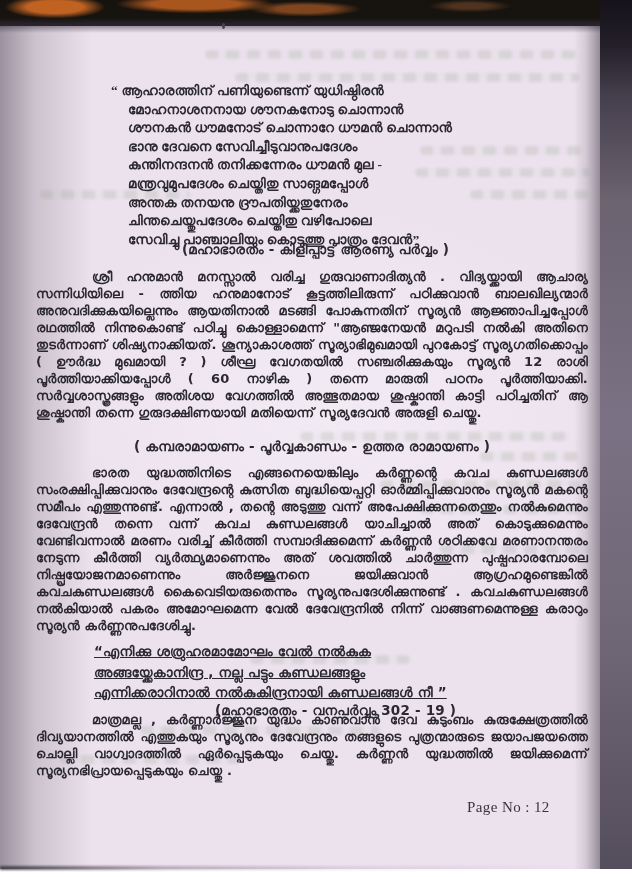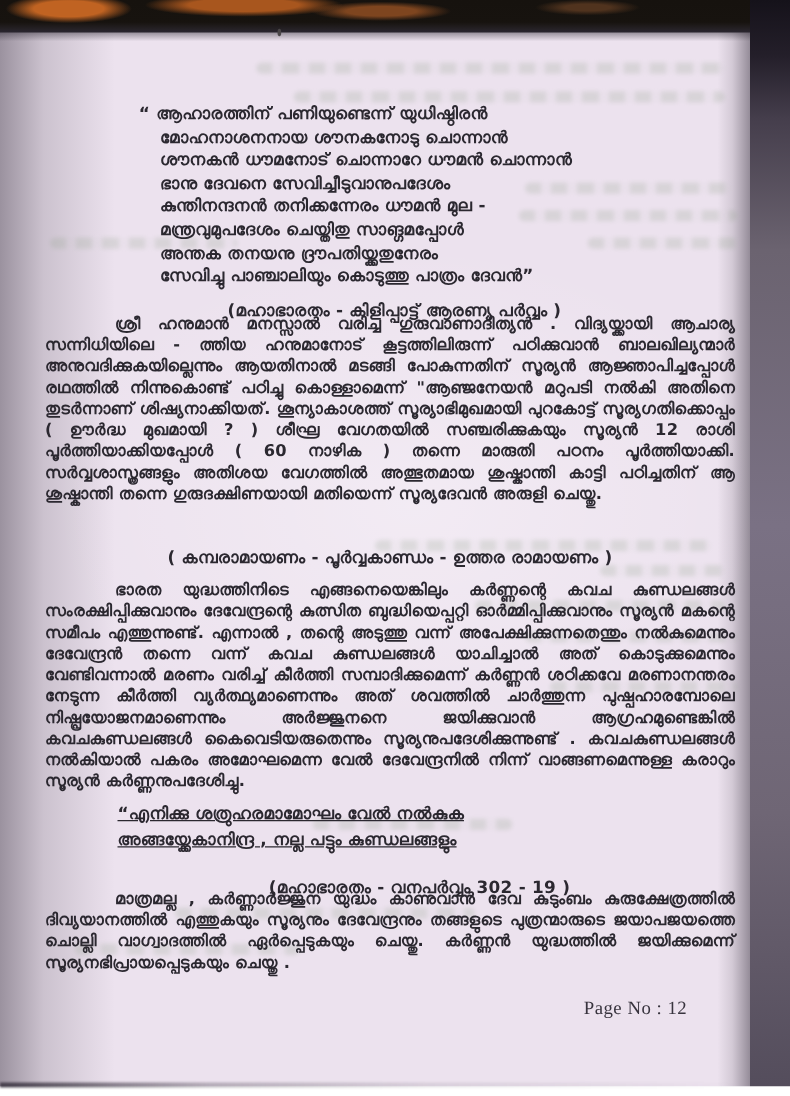--- a/index.html
+++ b/index.html
@@ -46,25 +46,25 @@
     filter:blur(1px);
   }
   .speck{position:absolute;background:#4a4648;border-radius:50%;}
   
   .ghost{
     position:absolute;height:9px;border-radius:5px;opacity:.32;filter:blur(1.6px);
     background:repeating-linear-gradient(90deg, rgba(140,158,134,.65) 0 13px, rgba(140,158,134,.10) 13px 21px);
   }
   
   .ml{color:#2b2830;letter-spacing:.2px;font-weight:600;}
-  .verse1{position:absolute;left:128px;top:82px;font-size:13.5px;line-height:18.6px;white-space:nowrap;}
+  .verse1{position:absolute;left:128px;top:82px;font-size:13.5px;line-height:18.6px;white-space:nowrap;font-family:Liberation Serif, serif;}
   .verse1 .q-open{margin-left:-17px;}
   .verse1-attr{position:absolute;left:182px;top:241px;font-size:13.5px;white-space:nowrap;}
   .para{position:absolute;left:36px;width:552px;font-size:13px;line-height:17px;text-align:justify;text-indent:56px;}
-  .para1{top:251px;}
+  .para1{top:268px;}
   .citation1{position:absolute;left:36px;width:552px;top:438px;font-size:13.5px;text-align:center;}
   .para2{top:464px;}
   .verse2{position:absolute;left:94px;top:641px;font-size:13.5px;line-height:20.5px;white-space:nowrap;text-decoration:underline;}
   .verse2-attr{position:absolute;left:215px;top:702px;font-size:13.5px;white-space:nowrap;}
   .para3{top:711px;}
   .footer{
     position:absolute;left:467px;top:799px;font-size:15px;color:#38343e;
     font-family:"Liberation Serif","DejaVu Serif",serif;font-weight:400;letter-spacing:.4px;text-align:center;
   }
 </style>
@@ -94,31 +94,33 @@
 <div class="ghost" style="left:60px;top:755px;width:180px;"></div>
 
 <div class="verse1 ml">
   <div class="q-open">“ ആഹാരത്തിന് പണിയുണ്ടെന്ന് യുധിഷ്ഠിരൻ</div>
   <div>മോഹനാശനനായ ശൗനകനോടു ചൊന്നാൻ</div>
   <div>ശൗനകൻ ധൗമനോട് ചൊന്നാറേ ധൗമൻ ചൊന്നാൻ</div>
   <div>ഭാനു ദേവനെ സേവിച്ചീടുവാനുപദേശം</div>
   <div>കുന്തിനന്ദനൻ തനിക്കന്നേരം ധൗമൻ മുല -</div>
   <div>മന്ത്രവുമുപദേശം ചെയ്തിതു സാങ്ഗമപ്പോൾ</div>
   <div>അന്തക തനയനു ദ്രൗപതിയ്ക്കതുനേരം</div>
+  <div>ചിന്തചെയ്തുപദേശം ചെയ്തിതു വഴിപോലെ</div>
   <div>സേവിച്ചു പാഞ്ചാലിയും കൊടുത്തു പാത്രം ദേവൻ”</div>
 </div>
 <div class="verse1-attr ml">(മഹാഭാരതം - കിളിപ്പാട്ട് ആരണ്യ പർവ്വം )</div>
 
 <div class="para para1 ml">ശ്രീ ഹനുമാൻ മനസ്സാൽ വരിച്ച ഗുരുവാണാദിത്യൻ . വിദ്യയ്ക്കായി ആചാര്യ സന്നിധിയിലെ - ത്തിയ ഹനുമാനോട് കൂട്ടത്തിലിരുന്ന് പഠിക്കുവാൻ ബാലഖില്യന്മാർ അനുവദിക്കുകയില്ലെന്നും ആയതിനാൽ മടങ്ങി പോകുന്നതിന് സൂര്യൻ ആജ്ഞാപിച്ചപ്പോൾ രഥത്തിൽ നിന്നുകൊണ്ട് പഠിച്ചു കൊള്ളാമെന്ന് "ആഞ്ജനേയൻ മറുപടി നൽകി അതിനെ തുടർന്നാണ് ശിഷ്യനാക്കിയത്. ശൂന്യാകാശത്ത് സൂര്യാഭിമുഖമായി പുറകോട്ട് സൂര്യഗതിക്കൊപ്പം ( ഊർദ്ധ മുഖമായി ? ) ശീഘ്ര വേഗതയിൽ സഞ്ചരിക്കുകയും സൂര്യൻ 12 രാശി പൂർത്തിയാക്കിയപ്പോൾ ( 60 നാഴിക ) തന്നെ മാരുതി പഠനം പൂർത്തിയാക്കി. സർവ്വശാസ്ത്രങ്ങളും അതിശയ വേഗത്തിൽ അത്ഭുതമായ ശുഷ്കാന്തി കാട്ടി പഠിച്ചതിന് ആ ശുഷ്കാന്തി തന്നെ ഗുരുദക്ഷിണയായി മതിയെന്ന് സൂര്യദേവൻ അരുളി ചെയ്തു.</div>
 
 <div class="citation1 ml">( കമ്പരാമായണം - പൂർവ്വകാണ്ഡം - ഉത്തര രാമായണം )</div>
 
 <div class="para para2 ml">ഭാരത യുദ്ധത്തിനിടെ എങ്ങനെയെങ്കിലും കർണ്ണന്റെ കവച കുണ്ഡലങ്ങൾ സംരക്ഷിപ്പിക്കുവാനും ദേവേന്ദ്രന്റെ കുത്സിത ബുദ്ധിയെപ്പറ്റി ഓർമ്മിപ്പിക്കുവാനും സൂര്യൻ മകന്റെ സമീപം എത്തുന്നുണ്ട്. എന്നാൽ , തന്റെ അടുത്തു വന്ന് അപേക്ഷിക്കുന്നതെന്തും നൽകുമെന്നും ദേവേന്ദ്രൻ തന്നെ വന്ന് കവച കുണ്ഡലങ്ങൾ യാചിച്ചാൽ അത് കൊടുക്കുമെന്നും വേണ്ടിവന്നാൽ മരണം വരിച്ച് കീർത്തി സമ്പാദിക്കുമെന്ന് കർണ്ണൻ ശഠിക്കവേ മരണാനന്തരം നേടുന്ന കീർത്തി വ്യർത്ഥ്യമാണെന്നും അത് ശവത്തിൽ ചാർത്തുന്ന പുഷ്പഹാരമ്പോലെ നിഷ്പ്രയോജനമാണെന്നും അർജ്ജുനനെ ജയിക്കുവാൻ ആഗ്രഹമുണ്ടെങ്കിൽ കവചകുണ്ഡലങ്ങൾ കൈവെടിയരുതെന്നും സൂര്യനുപദേശിക്കുന്നുണ്ട് . കവചകുണ്ഡലങ്ങൾ നൽകിയാൽ പകരം അമോഘമെന്ന വേൽ ദേവേന്ദ്രനിൽ നിന്ന് വാങ്ങണമെന്നുള്ള കരാറും സൂര്യൻ കർണ്ണനുപദേശിച്ചു.</div>
 
 <div class="verse2 ml">
   <div>“എനിക്കു ശത്രുഹരമാമോഘം വേൽ നൽകുക</div>
   <div>അങ്ങയ്ക്കേകാനിന്ദ്ര , നല്ല പട്ടും കുണ്ഡലങ്ങളും</div>
+  <div>എന്നിക്കരാറിനാൽ നൽകുകിന്ദ്രനായി കുണ്ഡലങ്ങൾ നീ ”</div>
 </div>
 <div class="verse2-attr ml">(മഹാഭാരതം - വനപർവ്വം 302 - 19 )</div>
 
 <div class="para para3 ml">മാത്രമല്ല , കർണ്ണാർജ്ജുന യുദ്ധം കാണുവാൻ ദേവ കുടുംബം കുരുക്ഷേത്രത്തിൽ ദിവ്യയാനത്തിൽ എത്തുകയും സൂര്യനും ദേവേന്ദ്രനും തങ്ങളുടെ പുത്രന്മാരുടെ ജയാപജയത്തെ ചൊല്ലി വാഗ്വാദത്തിൽ ഏർപ്പെടുകയും ചെയ്തു. കർണ്ണൻ യുദ്ധത്തിൽ ജയിക്കുമെന്ന് സൂര്യനഭിപ്രായപ്പെടുകയും ചെയ്തു .</div>
 
 <div class="footer">Page No : 12</div>
 
 </body></html>

